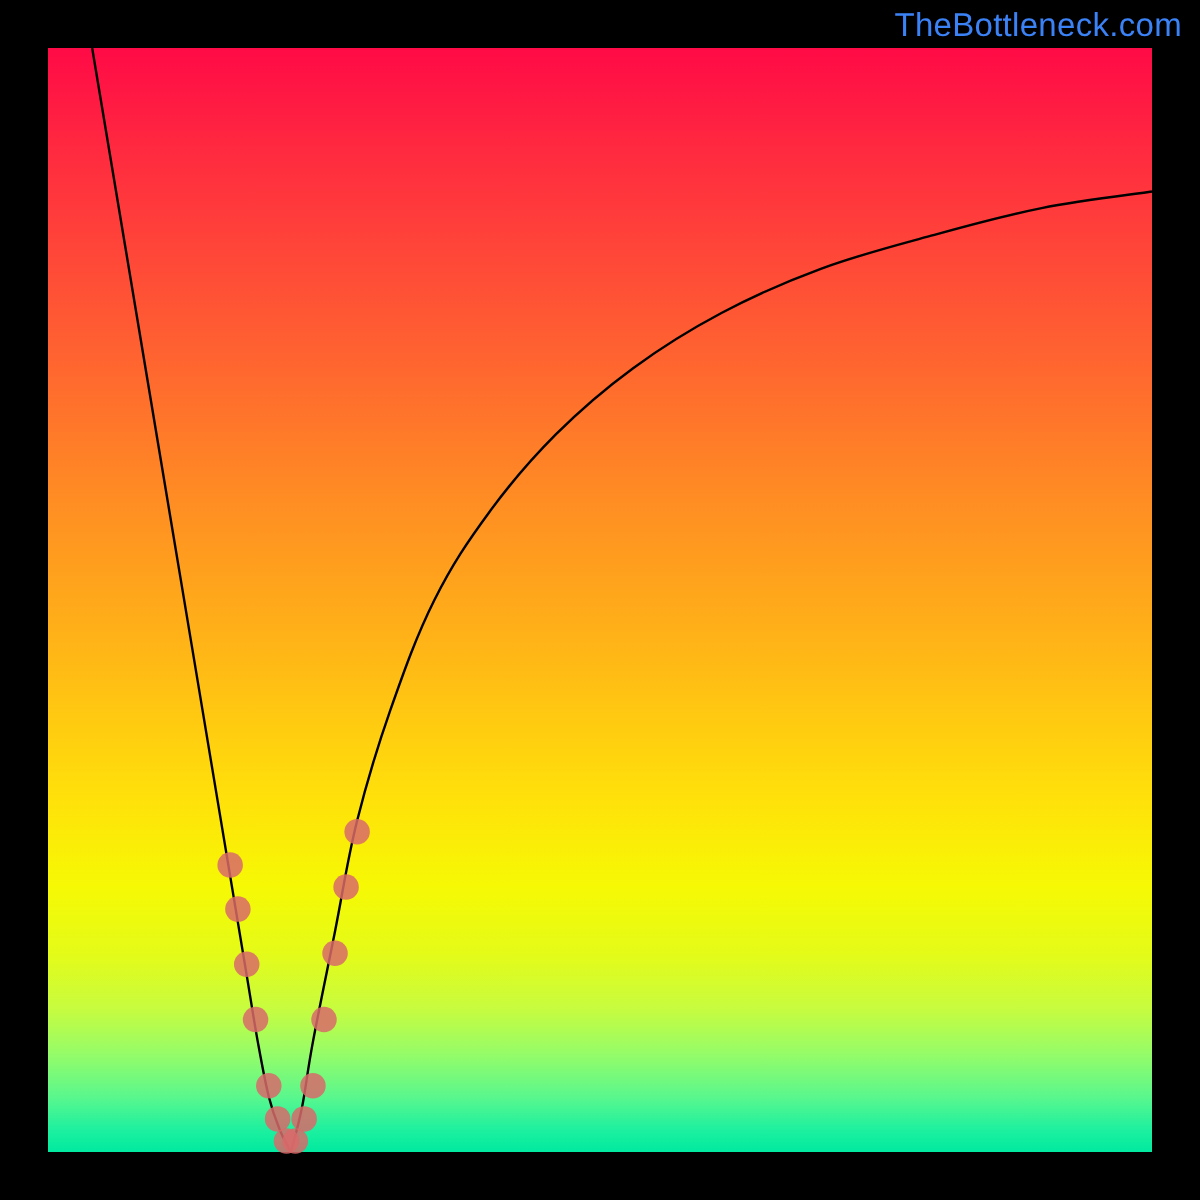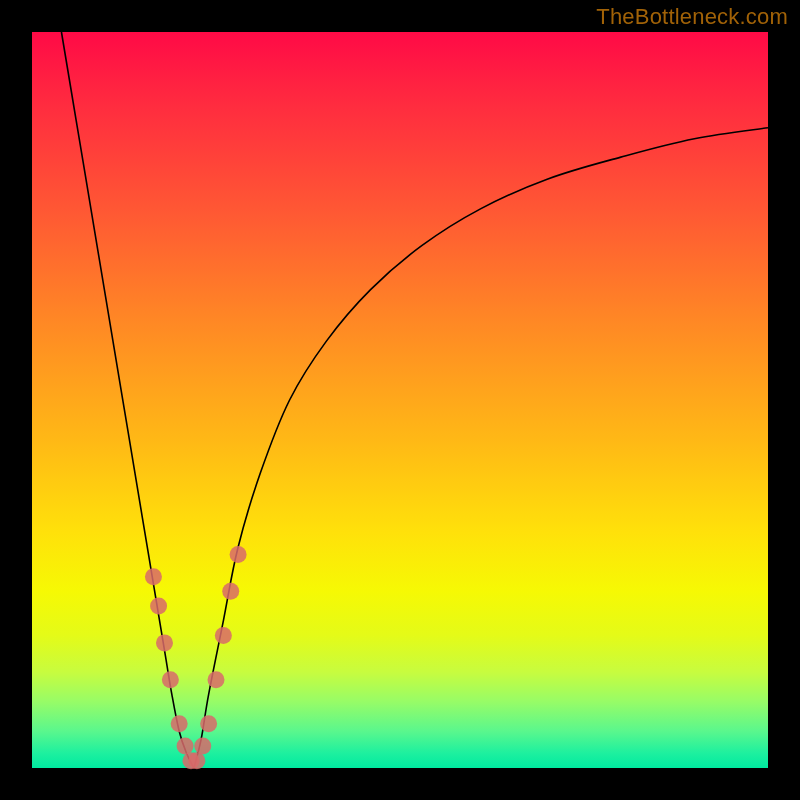--- a/index.html
+++ b/index.html
@@ -38,21 +38,21 @@
       #97fc67 91%,
       #5af78d 95%,
       #1df09f 98%,
       #00eaa0 100%
     );
   }
   .watermark {
     position: absolute;
     top: 4px;
     right: 12px;
-    color: #a16207;
+    color: #3b82f6;
     font-size: 22px;
     font-weight: 400;
     letter-spacing: 0.2px;
     user-select: none;
   }
   svg.curves {
     position: absolute;
     inset: 0;
     width: 100%;
     height: 100%;

